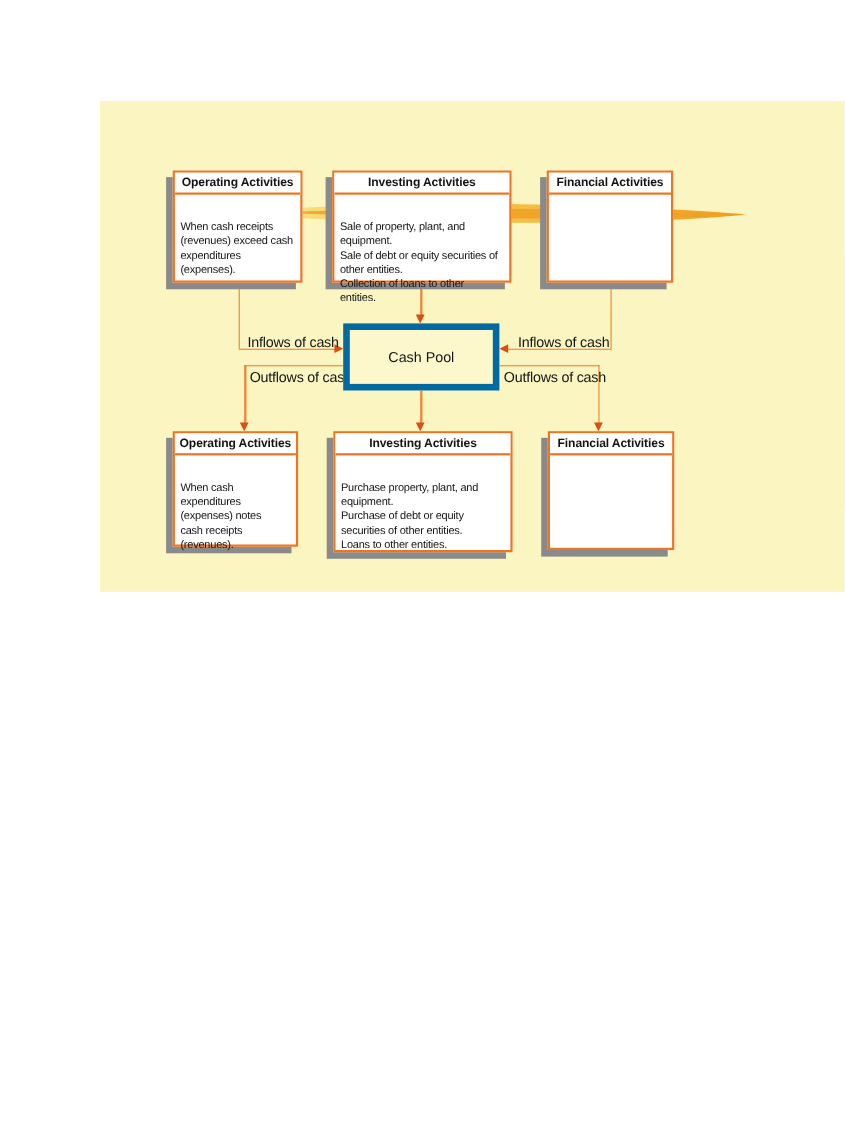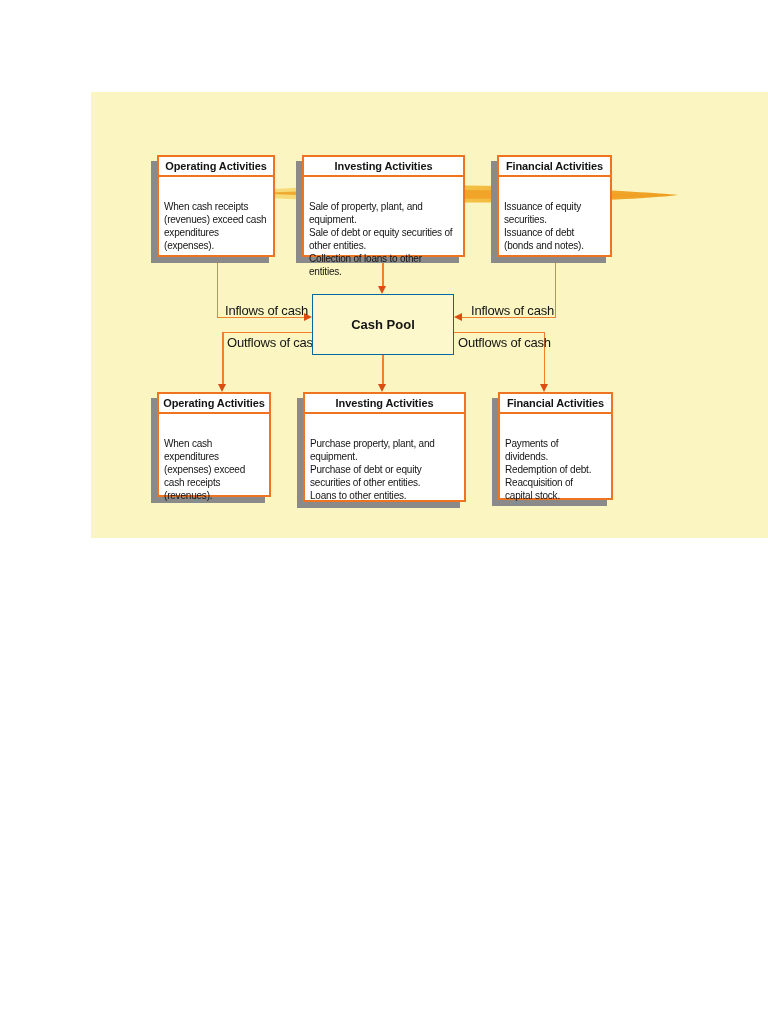--- a/index.html
+++ b/index.html
@@ -43,24 +43,24 @@
     padding: 23px 2px 0 5px;
     font-size: 10px;
     line-height: 13px;
     letter-spacing: -0.2px;
     white-space: pre-line;
   }
   .cash-pool {
     position: absolute;
     left: 221px; top: 202px;
     width: 142px; height: 61px;
-    border: 1px solid #0369a1;
+    border: 6px solid #0369a1;
     background: #FCF8CC;
     display: flex; align-items: center; justify-content: center;
-    font-size: 13px; font-weight: bold;
+    font-size: 13px; font-weight: normal;
     z-index: 3;
   }
   .line { position: absolute; background: #F0812C; z-index: 2; }
   .hline { height: 1.5px; }
   .vline { width: 1.5px; }
   .arr { position: absolute; width: 0; height: 0; z-index: 2; }
   .arr-right { border-top: 4.5px solid transparent; border-bottom: 4.5px solid transparent; border-left: 8px solid #DD4D12; }
   .arr-left  { border-top: 4.5px solid transparent; border-bottom: 4.5px solid transparent; border-right: 8px solid #DD4D12; }
   .arr-down  { border-left: 4.5px solid transparent; border-right: 4.5px solid transparent; border-top: 8px solid #DD4D12; }
   .flow-label {
@@ -102,24 +102,20 @@
     <div class="abox-body">Sale of property, plant, and
 equipment.
 Sale of debt or equity securities of
 other entities.
 Collection of loans to other
 entities.</div>
   </div>
 
   <div class="abox" style="left:406px; top:63px; width:115px; height:102px;">
     <div class="abox-header">Financial Activities</div>
-    <div class="abox-body">Issuance of equity
-securities.
-Issuance of debt
-(bonds and notes).</div>
   </div>
 
   <div class="cash-pool">
     <span>Cash Pool</span>
   </div>
 
   <div class="line vline" style="left:125.5px; top:165px; height:60px;"></div>
   <div class="line hline" style="left:125.5px; top:224.5px; width:89px;"></div>
   <div class="arr arr-right" style="left:213px; top:221px;"></div>
   <span class="flow-label" style="left:134px; top:211px;">Inflows of cash</span>
@@ -142,36 +138,31 @@
 
   <div class="line hline" style="left:363px; top:239.5px; width:91px;"></div>
   <div class="line vline" style="left:452.5px; top:239.5px; height:53px;"></div>
   <div class="arr arr-down" style="left:448.75px; top:292px;"></div>
   <span class="flow-label" style="left:367px; top:243px;">Outflows of cash</span>
 
   <div class="abox" style="left:66px; top:300px; width:114px; height:105px;">
     <div class="abox-header">Operating Activities</div>
     <div class="abox-body">When cash
 expenditures
-(expenses) exceed
+(expenses) notes
 cash receipts
 (revenues).</div>
   </div>
 
   <div class="abox" style="left:212px; top:300px; width:163px; height:110px;">
     <div class="abox-header">Investing Activities</div>
     <div class="abox-body">Purchase property, plant, and
 equipment.
 Purchase of debt or equity
 securities of other entities.
 Loans to other entities.</div>
   </div>
 
   <div class="abox" style="left:407px; top:300px; width:115px; height:108px;">
     <div class="abox-header">Financial Activities</div>
-    <div class="abox-body">Payments of
-dividends.
-Redemption of debt.
-Reacquisition of
-capital stock.</div>
   </div>
 
 </div>
 
 </body></html>

